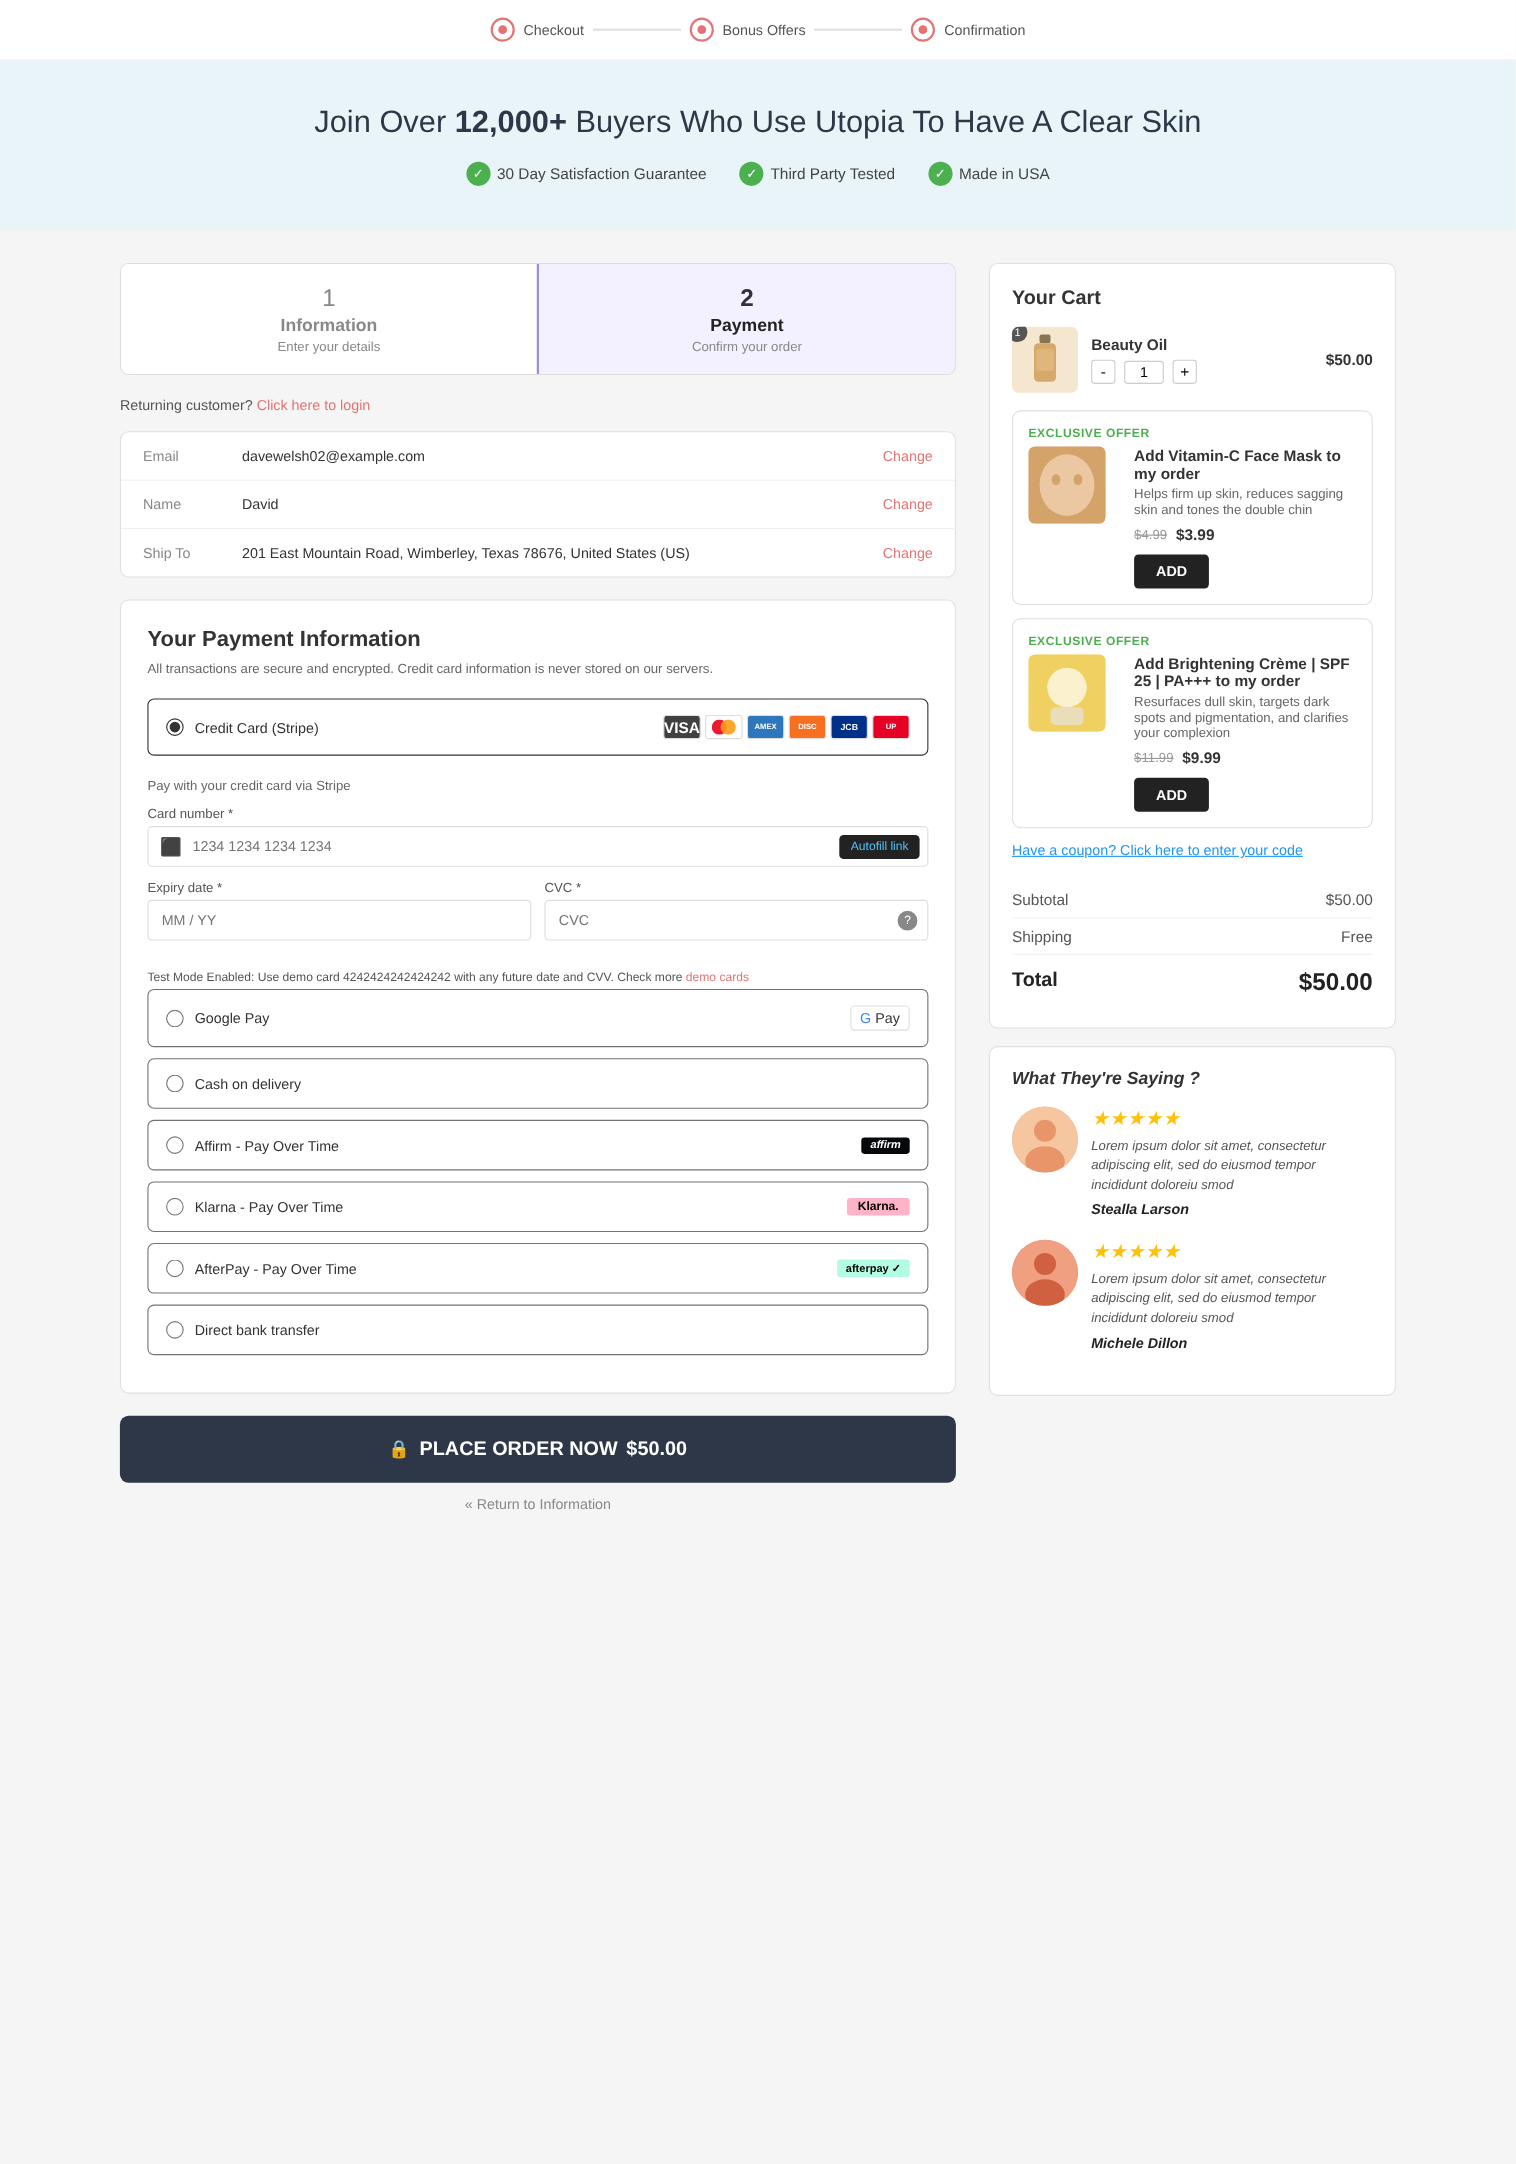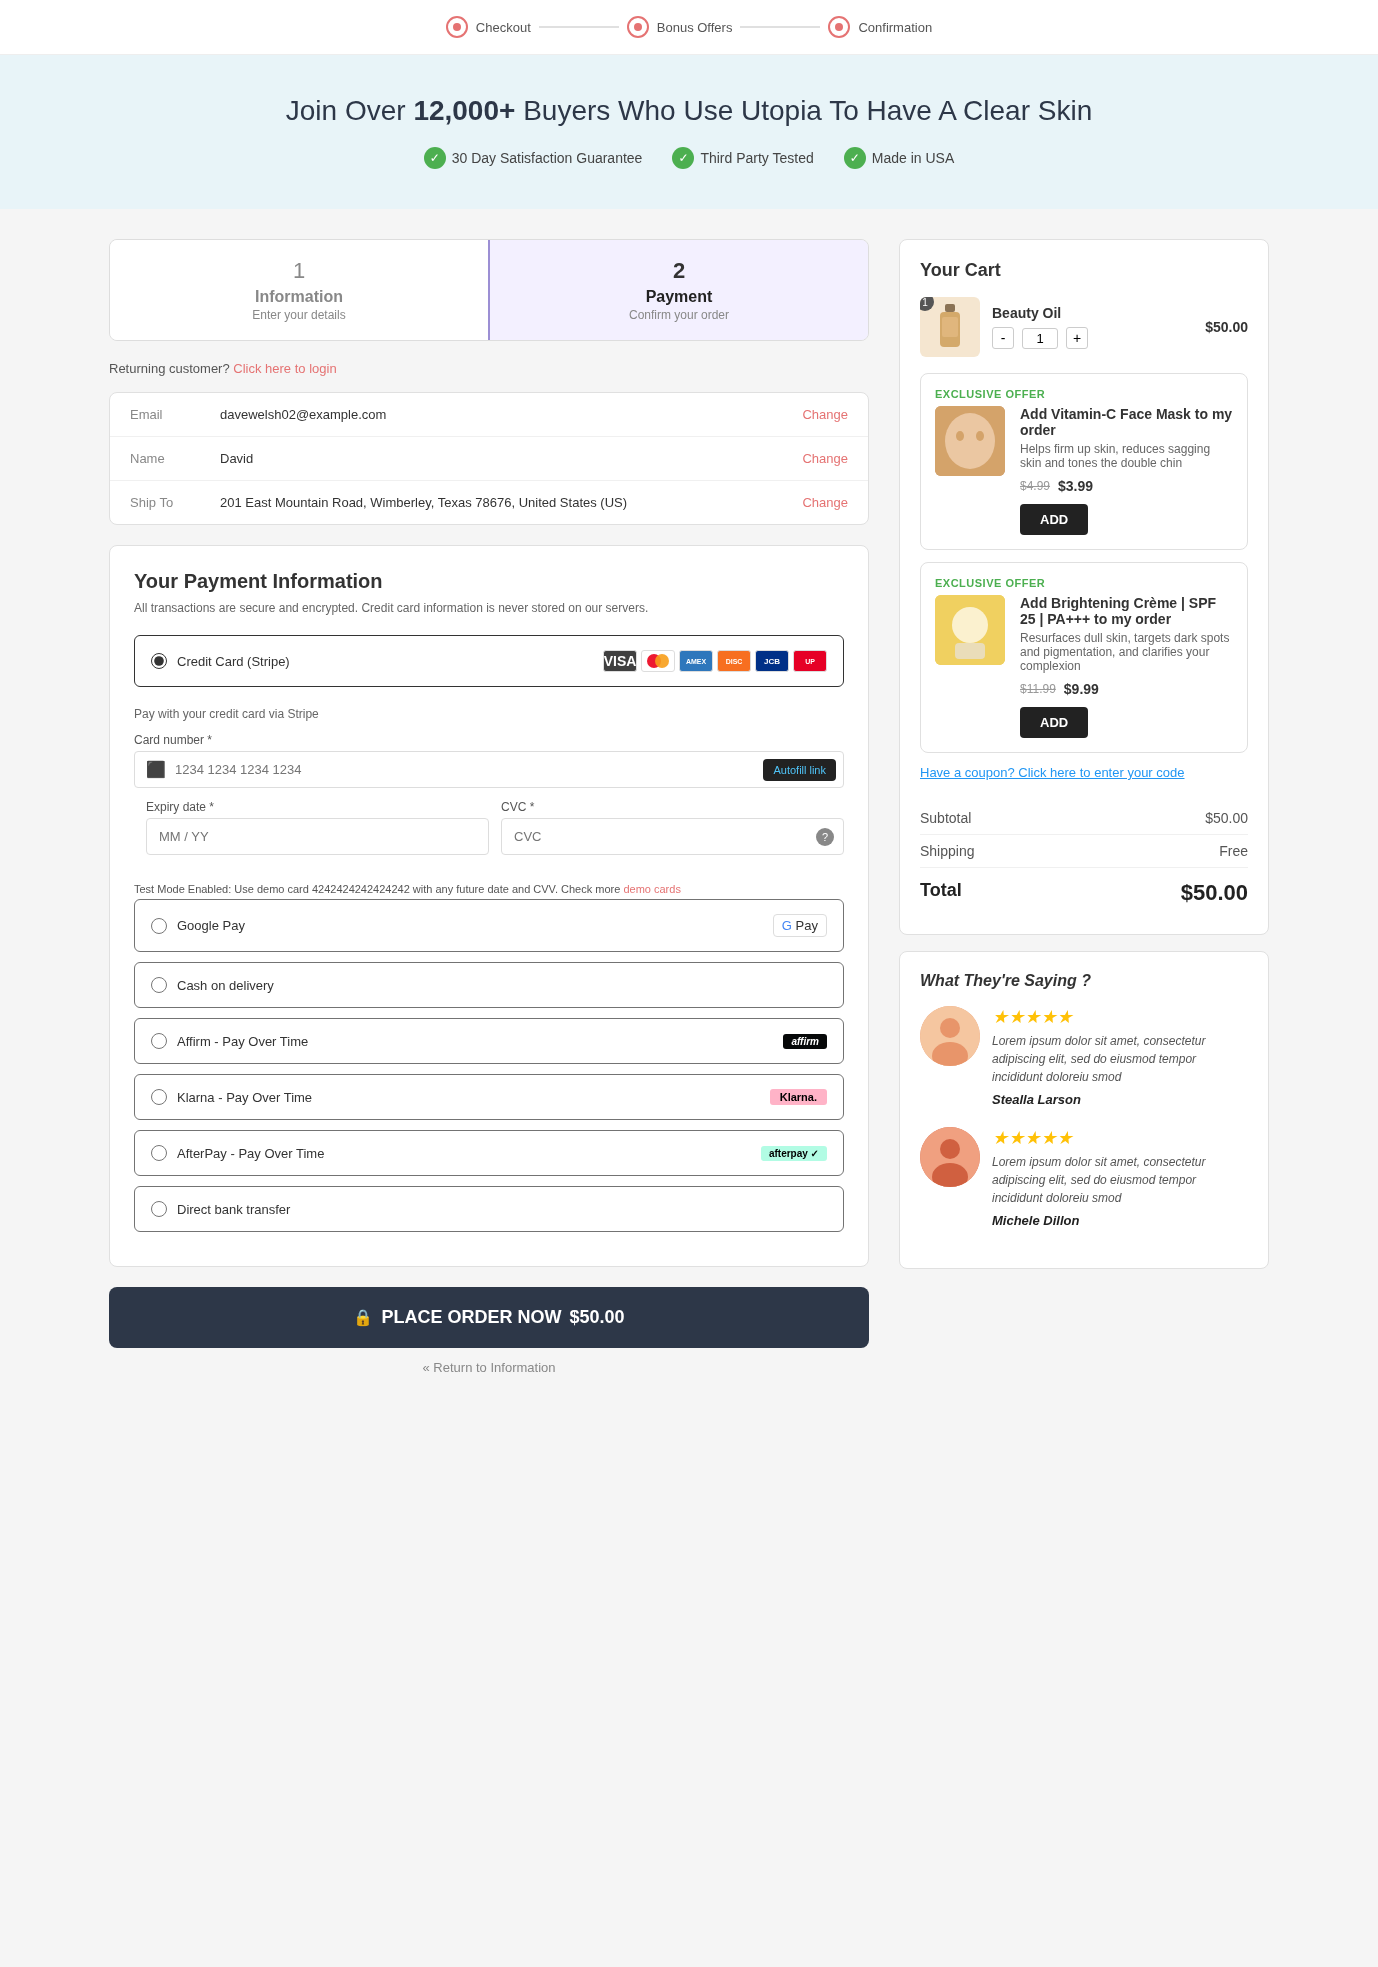--- a/index.html
+++ b/index.html
@@ -67,21 +67,21 @@
     .stripe-form { padding: 10px 0 4px; }
     .stripe-note { font-size: 12px; color: #666; margin-bottom: 12px; }
     .form-group { margin-bottom: 12px; }
     .form-label { font-size: 12px; color: #555; margin-bottom: 4px; display: block; }
     .form-input { width: 100%; border: 1px solid #ddd; border-radius: 4px; padding: 10px 12px; font-size: 13px; outline: none; }
     .card-input-wrap { position: relative; display: flex; align-items: center; }
     .card-input-wrap .form-input { padding-left: 40px; }
     .card-chip { position: absolute; left: 12px; color: #888; font-size: 16px; }
     .autofill-btn { position: absolute; right: 8px; background: #222; color: #fff; border: none; border-radius: 4px; padding: 5px 10px; font-size: 11px; cursor: pointer; display: flex; align-items: center; gap: 3px; }
     .autofill-btn span { color: #4fc3f7; }
-    .form-row { display: grid; grid-template-columns: 1fr 1fr; gap: 12px; margin-left: 12px; }
+    .form-row { display: grid; grid-template-columns: 1fr 1fr; gap: 12px; }
     .cvc-wrap { position: relative; }
     .cvc-wrap .form-input { padding-right: 36px; }
     .help-icon { position: absolute; right: 10px; top: 50%; transform: translateY(-50%); width: 18px; height: 18px; border-radius: 50%; background: #888; color: #fff; font-size: 11px; display: flex; align-items: center; justify-content: center; cursor: pointer; }
 
     .test-mode-note { font-size: 11px; color: #555; margin-top: 16px; }
     .test-mode-note a { color: #e57373; text-decoration: none; }
 
     .gpay-logo { background: #fff; border: 1px solid #ddd; border-radius: 4px; padding: 3px 8px; font-size: 13px; font-weight: 500; color: #333; }
     .gpay-g { color: #4285f4; }
 
@@ -105,21 +105,21 @@
     .cart-item-img .badge { position: absolute; top: -4px; left: -4px; width: 18px; height: 18px; background: #555; color: #fff; border-radius: 50%; font-size: 10px; display: flex; align-items: center; justify-content: center; }
     .cart-item-name { flex: 1; font-size: 14px; font-weight: 600; }
     .cart-item-price { font-size: 14px; font-weight: 600; }
     .qty-control { display: flex; align-items: center; gap: 8px; margin-top: 6px; }
     .qty-btn { width: 22px; height: 22px; border: 1px solid #ccc; border-radius: 3px; background: #fff; cursor: pointer; font-size: 14px; display: flex; align-items: center; justify-content: center; }
     .qty-input { width: 36px; text-align: center; border: 1px solid #ccc; border-radius: 3px; padding: 2px; font-size: 13px; }
 
     
     .offer-card { border: 1px solid #e0e0e0; border-radius: 8px; padding: 14px; margin-bottom: 12px; }
     .offer-label { font-size: 11px; font-weight: 700; color: #4caf50; margin-bottom: 6px; text-transform: uppercase; letter-spacing: 0.5px; }
-    .offer-content { display: flex; gap: 15px; align-items: flex-start; }
+    .offer-content { display: flex; gap: 26px; align-items: flex-start; }
     .offer-img { width: 70px; height: 70px; border-radius: 6px; flex-shrink: 0; overflow: hidden; }
     .offer-img-beauty { background: linear-gradient(135deg, #d4a36a 0%, #c8956a 100%); }
     .offer-img-bright { background: linear-gradient(135deg, #f0d060 0%, #e8c840 100%); }
     .offer-details { flex: 1; }
     .offer-title { font-size: 14px; font-weight: 700; margin-bottom: 4px; }
     .offer-desc { font-size: 12px; color: #666; margin-bottom: 8px; }
     .offer-prices { display: flex; gap: 8px; align-items: center; margin-bottom: 10px; }
     .offer-old-price { font-size: 12px; color: #999; text-decoration: line-through; }
     .offer-new-price { font-size: 14px; font-weight: 700; color: #333; }
     .add-btn { background: #222; color: #fff; border: none; border-radius: 4px; padding: 8px 20px; font-size: 13px; font-weight: 600; cursor: pointer; }

